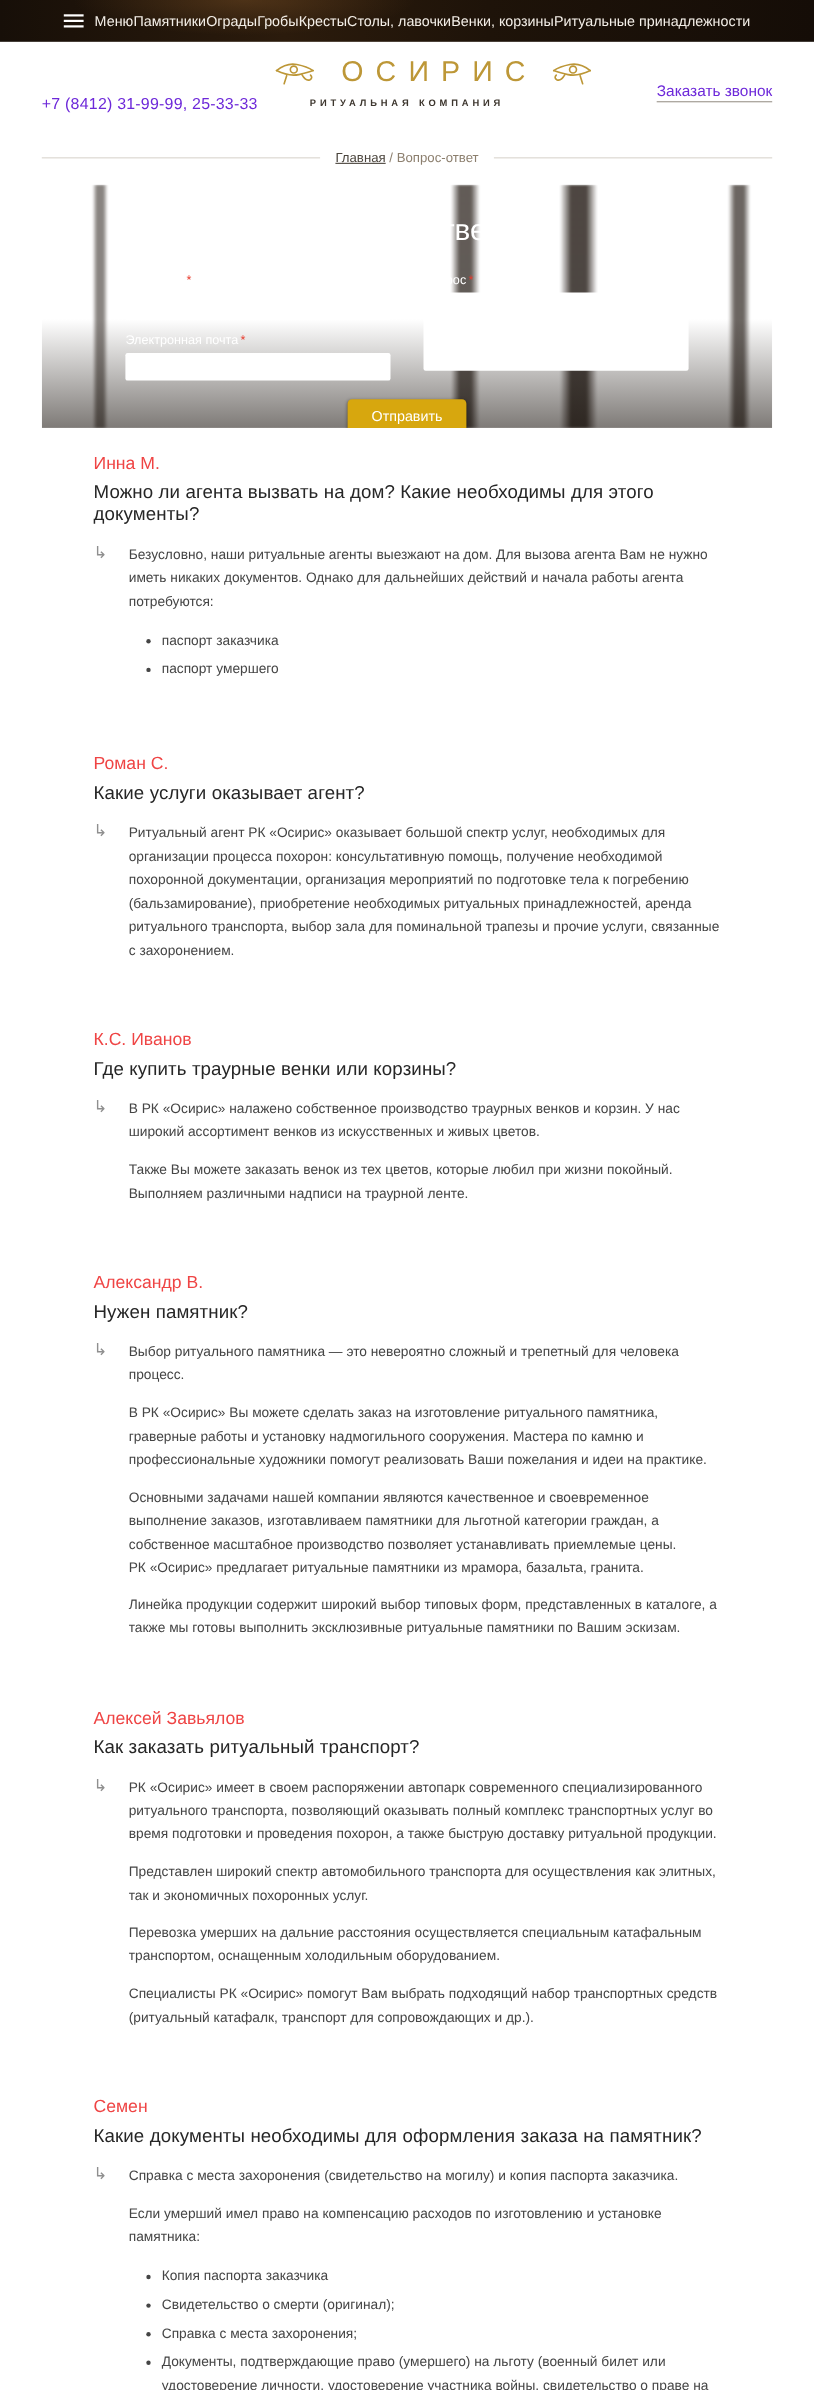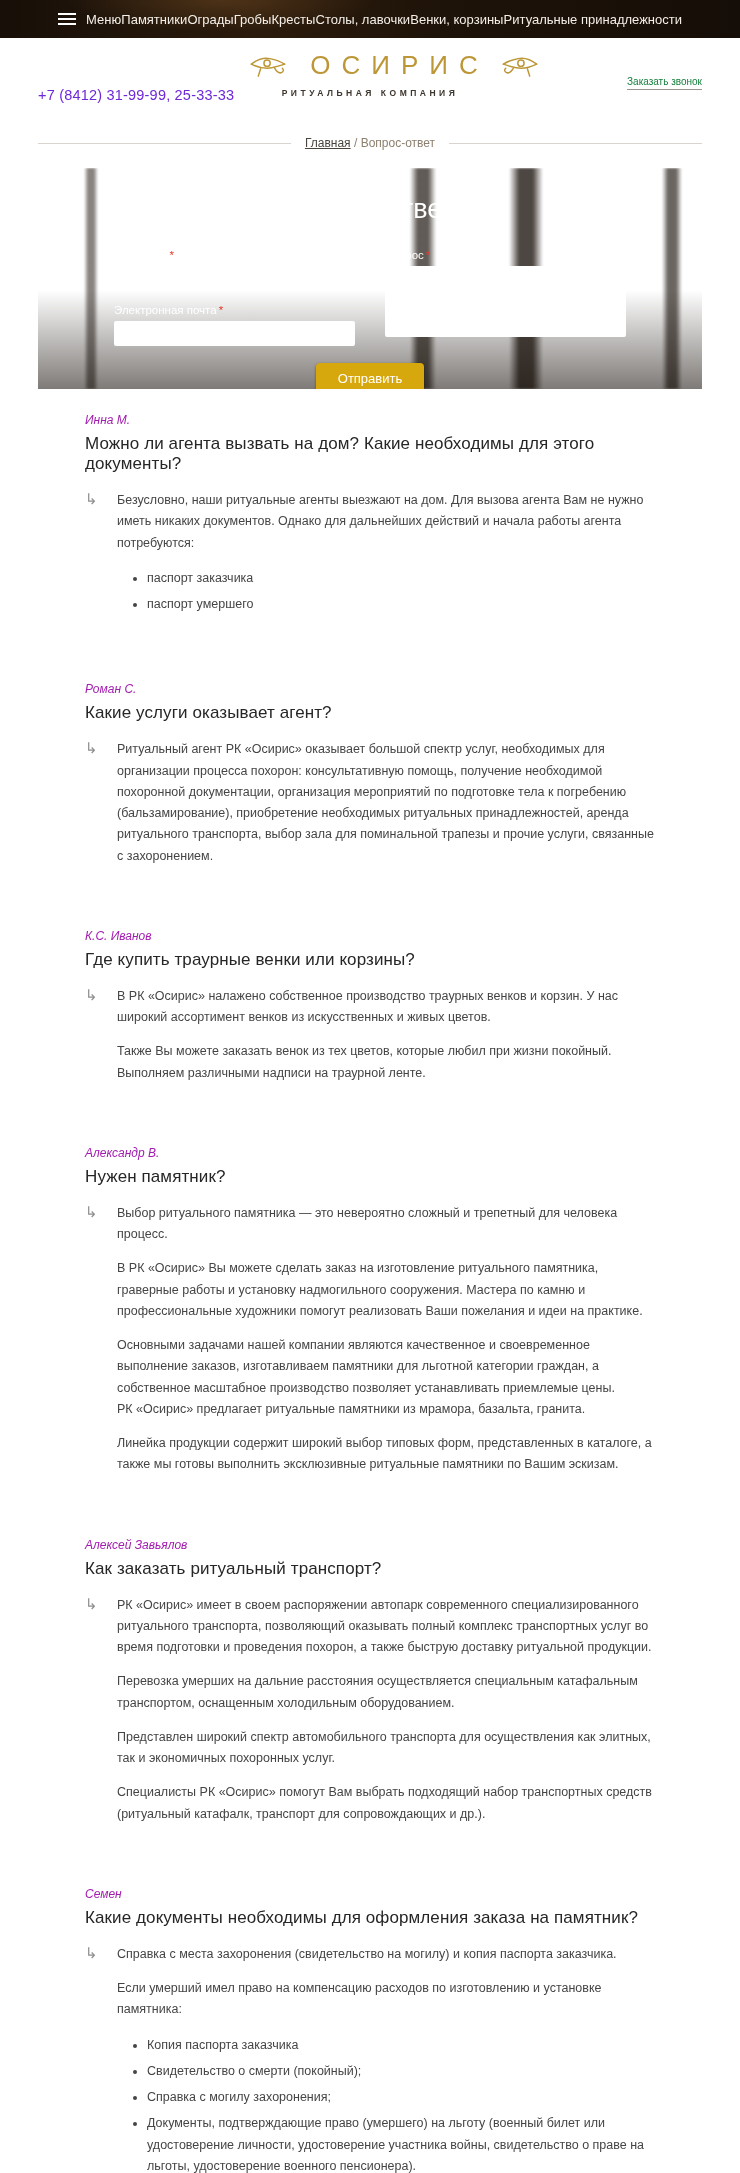--- a/index.html
+++ b/index.html
@@ -27,21 +27,21 @@
     position:relative; height:90px; padding:0 38px;
     display:flex; align-items:center; justify-content:space-between;
   }
   .header-phone { font-size:14.5px; color:#6d28d9; letter-spacing:.2px;margin-top:24px; }
   .logo { position:absolute; left:0; right:0; top:12px; text-align:center; pointer-events:none; }
   .logo-line { display:flex; align-items:center; justify-content:center; gap:12px;padding-left:48px; }
   .logo-title { font-size:26px; letter-spacing:11px; color:#bd9737; font-weight:400; padding-left:11px; }
   .logo-sub { margin-top:7px; font-size:8.5px; letter-spacing:3.5px; color:#3d362e; font-weight:700; }
   .eye-icon svg { display:block; }
   .eye-flip { transform:scaleX(-1); }
-  .callback { font-size:10px; color:#15803d; border-bottom:1px solid #8b8population0; border-bottom:1px solid #9b948c; padding-bottom:2px; cursor:pointer; }
+  .callback { font-size:14px; color:#6d28d9; border-bottom:1px solid #8b8population0; border-bottom:1px solid #9b948c; padding-bottom:2px; cursor:pointer; }
 
   
   .breadcrumb { display:flex; align-items:center; gap:14px; padding:0 38px; margin:8px 0 0; }
   .breadcrumb .rule { flex:1; height:1px; background:#d9d4cd; }
   .breadcrumb-text { font-size:12px; color:#8c7f6e; white-space:nowrap; }
   .breadcrumb-home { color:#4a443c; text-decoration:underline; cursor:pointer; }
 
   
   .hero {
     position:relative; height:221px; margin:18px 38px 0; overflow:hidden;
@@ -68,21 +68,21 @@
   .submit-row { position:relative; z-index:3; text-align:center; margin-top:17px; }
   .submit-btn {
     background:#d7a70e; color:#fff; border:none; border-radius:4px;
     font-size:13px; padding:8px 22px; cursor:pointer; font-family:inherit;
     box-shadow:0 1px 3px rgba(0,0,0,.4);
   }
 
   
   .faq-wrap { padding:24px 85px 0; }
   .faq-item { margin-bottom:62px; }
-  .faq-author { color:#a21caf; font-style:italic; font-size:12px; margin-bottom:7px; }
+  .faq-author { color:#ef4444; font-size:16px; margin-bottom:7px; }
   .faq-question { color:#262626; font-size:17px; font-weight:500; margin-bottom:16px; letter-spacing:.1px; }
   .faq-answer { display:flex; gap:16px; }
   .reply-arrow { color:#8f8f8f; font-size:15px; line-height:1.2; flex:0 0 16px; }
   .answer-body { flex:1; font-size:12.5px; color:#454545; line-height:1.7; }
   .answer-body p { margin-bottom:13px; white-space:pre-line; }
   .answer-body p:last-child { margin-bottom:0; }
   .answer-body ul { margin:14px 0 0 18px; padding-left:12px; }
   .answer-body li { margin-bottom:5px; }
 </style>
 </head>
@@ -241,38 +241,38 @@
     </div>
   </article>
 
   <article class="faq-item">
     <div class="faq-author">Алексей Завьялов</div>
     <h2 class="faq-question">Как заказать ритуальный транспорт?</h2>
     <div class="faq-answer">
       <span class="reply-arrow">↳</span>
       <div class="answer-body">
         <p>РК «Осирис» имеет в своем распоряжении автопарк современного специализированного ритуального транспорта, позволяющий оказывать полный комплекс транспортных услуг во время подготовки и проведения похорон, а также быструю доставку ритуальной продукции.</p>
+        <p>Представлен широкий спектр автомобильного транспорта для осуществления как элитных, так и экономичных похоронных услуг.</p>
         <p>Перевозка умерших на дальние расстояния осуществляется специальным катафальным транспортом, оснащенным холодильным оборудованием.</p>
-        <p>Представлен широкий спектр автомобильного транспорта для осуществления как элитных, так и экономичных похоронных услуг.</p>
         <p>Специалисты РК «Осирис» помогут Вам выбрать подходящий набор транспортных средств (ритуальный катафалк, транспорт для сопровождающих и др.).</p>
       </div>
     </div>
   </article>
 
   <article class="faq-item">
     <div class="faq-author">Семен</div>
     <h2 class="faq-question">Какие документы необходимы для оформления заказа на памятник?</h2>
     <div class="faq-answer">
       <span class="reply-arrow">↳</span>
       <div class="answer-body">
         <p>Справка с места захоронения (свидетельство на могилу) и копия паспорта заказчика.</p>
         <p>Если умерший имел право на компенсацию расходов по изготовлению и установке памятника:</p>
         <ul>
           <li>Копия паспорта заказчика</li>
-          <li>Свидетельство о смерти (покойный);</li>
-          <li>Справка с могилу захоронения;</li>
+          <li>Свидетельство о смерти (оригинал);</li>
+          <li>Справка с места захоронения;</li>
           <li>Документы, подтверждающие право (умершего) на льготу (военный билет или удостоверение личности, удостоверение участника войны, свидетельство о праве на льготы, удостоверение военного пенсионера).</li>
         </ul>
       </div>
     </div>
   </article>
 
 </main>
 
 </body></html>

